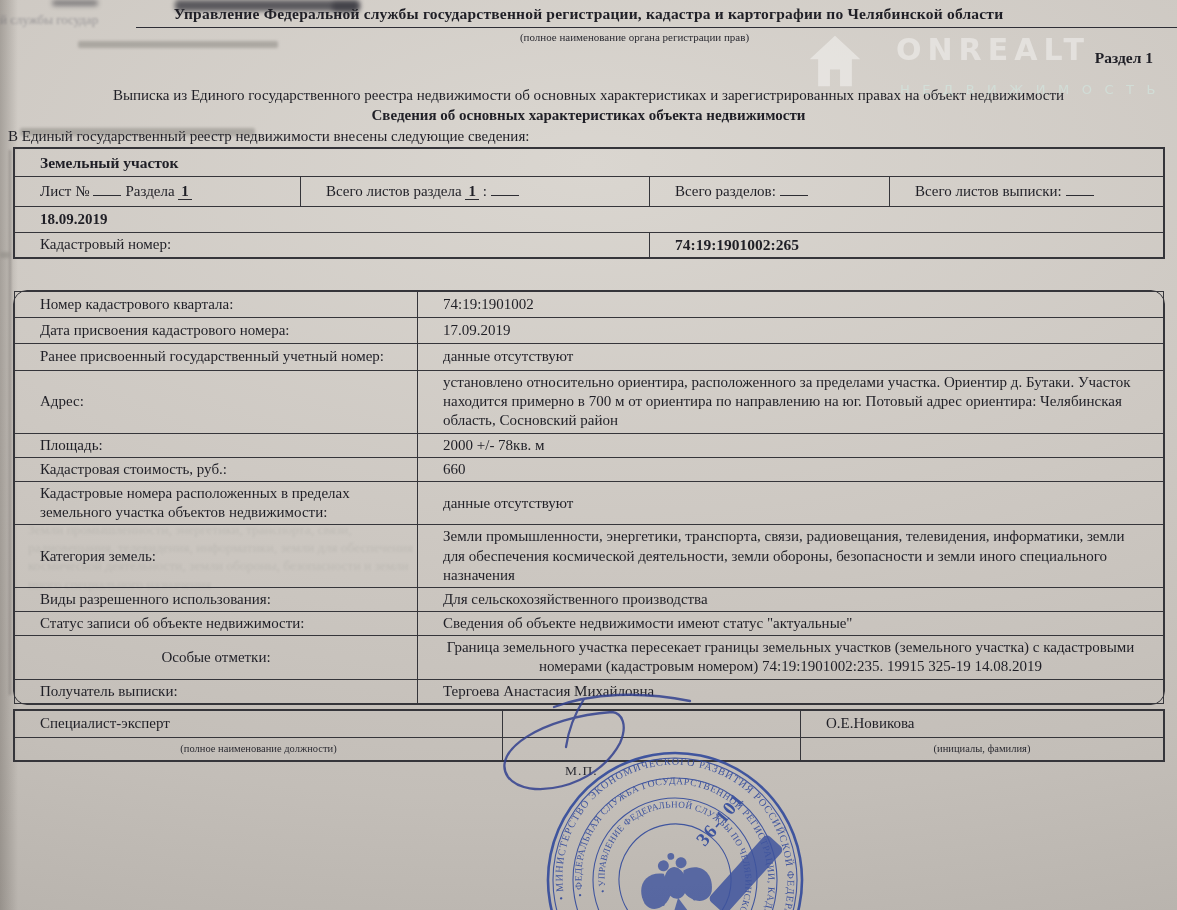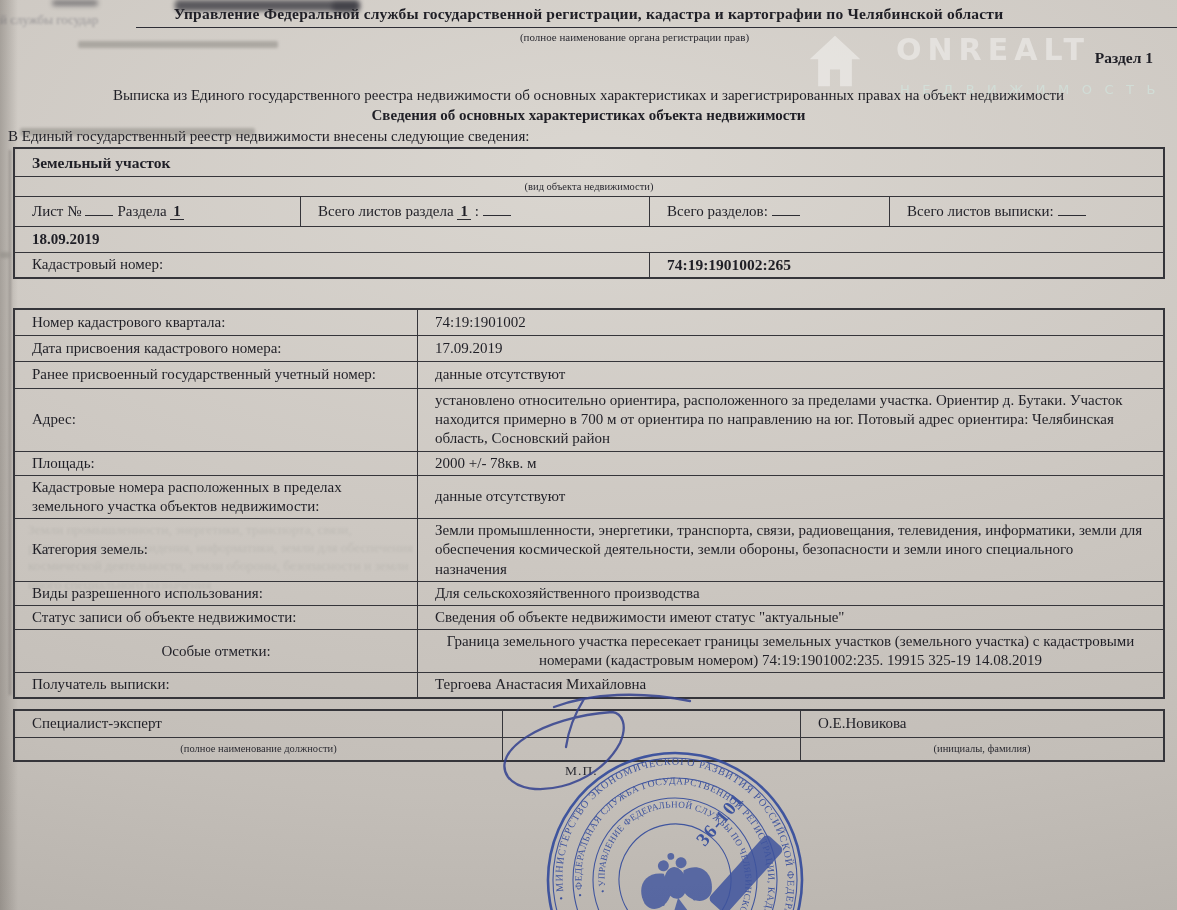--- a/index.html
+++ b/index.html
@@ -21,24 +21,24 @@
   .authority{position:absolute;top:5px;left:0;width:100%;text-align:center;font-weight:bold;font-size:15.5px;letter-spacing:.2px;}
   .authority-rule{position:absolute;top:27px;left:136px;width:1041px;border-top:1.7px solid #2e2e36;}
   .authority-caption{position:absolute;top:31px;left:0;width:100%;text-align:center;font-size:11px;color:#2a2a31;margin-left:46px;}
   .section-label{position:absolute;top:49px;right:24px;font-weight:bold;font-size:15.5px;}
   .title1{position:absolute;top:87px;left:0;width:100%;text-align:center;font-size:15px;}
   .title2{position:absolute;top:107px;left:0;width:100%;text-align:center;font-size:15px;font-weight:bold;}
   .intro{position:absolute;top:128px;left:8px;font-size:15px;}
 
   
   table{border-collapse:collapse;table-layout:fixed;}
-  td{border:1.3px solid #35353a;padding:2px 17px;font-size:15px;vertical-align:middle;line-height:1.28;overflow:hidden;}
+  td{border:1.3px solid #35353a;padding:2px 25px;font-size:15px;vertical-align:middle;line-height:1.28;overflow:hidden;}
   .t-outer{outline:.7px solid #35353a;}
   .t1{position:absolute;top:148px;left:14px;width:1149px;}
-  .t2{position:absolute;top:309px;left:14px;width:1149px;}
+  .t2{position:absolute;top:291px;left:14px;width:1149px;border-radius:13px;}
   .t3{position:absolute;top:710px;left:14px;width:1149px;}
   .bold{font-weight:bold;}
   .caption-cell{font-size:10.5px;text-align:center;padding:1px;color:#2a2a31;}
   .blank{display:inline-block;width:28px;height:13px;border-bottom:1.3px solid #2d2d33;margin:0 4px;vertical-align:baseline;}
   .num-underline{font-weight:bold;border-bottom:1.3px solid #2d2d33;padding:0 3px;}
 
   
   .mp{position:absolute;left:565px;top:763px;font-size:13.5px;color:#2c2c33;letter-spacing:1px;}
   .sig-svg{position:absolute;left:480px;top:685px;pointer-events:none;}
   .stamp-svg{position:absolute;left:535px;top:740px;opacity:.88;pointer-events:none;}
@@ -79,23 +79,20 @@
     <colgroup>
         <col style="width:286px">
         <col style="width:349px">
         <col style="width:240px">
         <col style="width:274px">
       </colgroup>
     <tbody>
         <tr style="height:28px">
       <td colspan="4" class="bold" style="font-size:15.5px">Земельный участок</td>
     </tr>
-    <tr style="height:20px">
-      <td colspan="4" class="caption-cell">(вид объекта недвижимости)</td>
-    </tr>
     <tr style="height:30px">
       <td>
         <span>Лист №</span><span class="blank"></span><span>Раздела</span> <span class="num-underline">1</span>
       </td>
       <td>
         <span>Всего листов раздела</span> <span class="num-underline">1</span> <span>:</span><span class="blank"></span>
       </td>
       <td>
         <span>Всего разделов:</span><span class="blank"></span>
       </td>
@@ -131,20 +128,24 @@
       <td class="lbl">Ранее присвоенный государственный учетный номер:</td>
       <td class="val">данные отсутствуют</td>
     </tr>
         <tr style="height: 62px;">
       <td class="lbl">Адрес:</td>
       <td class="val">установлено относительно ориентира, расположенного за пределами участка. Ориентир д. Бутаки. Участок находится примерно в 700 м от ориентира по направлению на юг. Потовый адрес ориентира: Челябинская область, Сосновский район</td>
     </tr>
         <tr style="height: 23px;">
       <td class="lbl">Площадь:</td>
       <td class="val">2000 +/- 78кв. м</td>
+    </tr>
+        <tr style="height: 24px;">
+      <td class="lbl">Кадастровая стоимость, руб.:</td>
+      <td class="val">660</td>
     </tr>
         <tr style="height: 38px;">
       <td class="lbl">Кадастровые номера расположенных в пределах земельного участка объектов недвижимости:</td>
       <td class="val">данные отсутствуют</td>
     </tr>
         <tr style="height: 60px;">
       <td class="lbl">Категория земель:</td>
       <td class="val">Земли промышленности, энергетики, транспорта, связи, радиовещания, телевидения, информатики, земли для обеспечения космической деятельности, земли обороны, безопасности и земли иного специального назначения</td>
     </tr>
         <tr style="height: 24px;">

